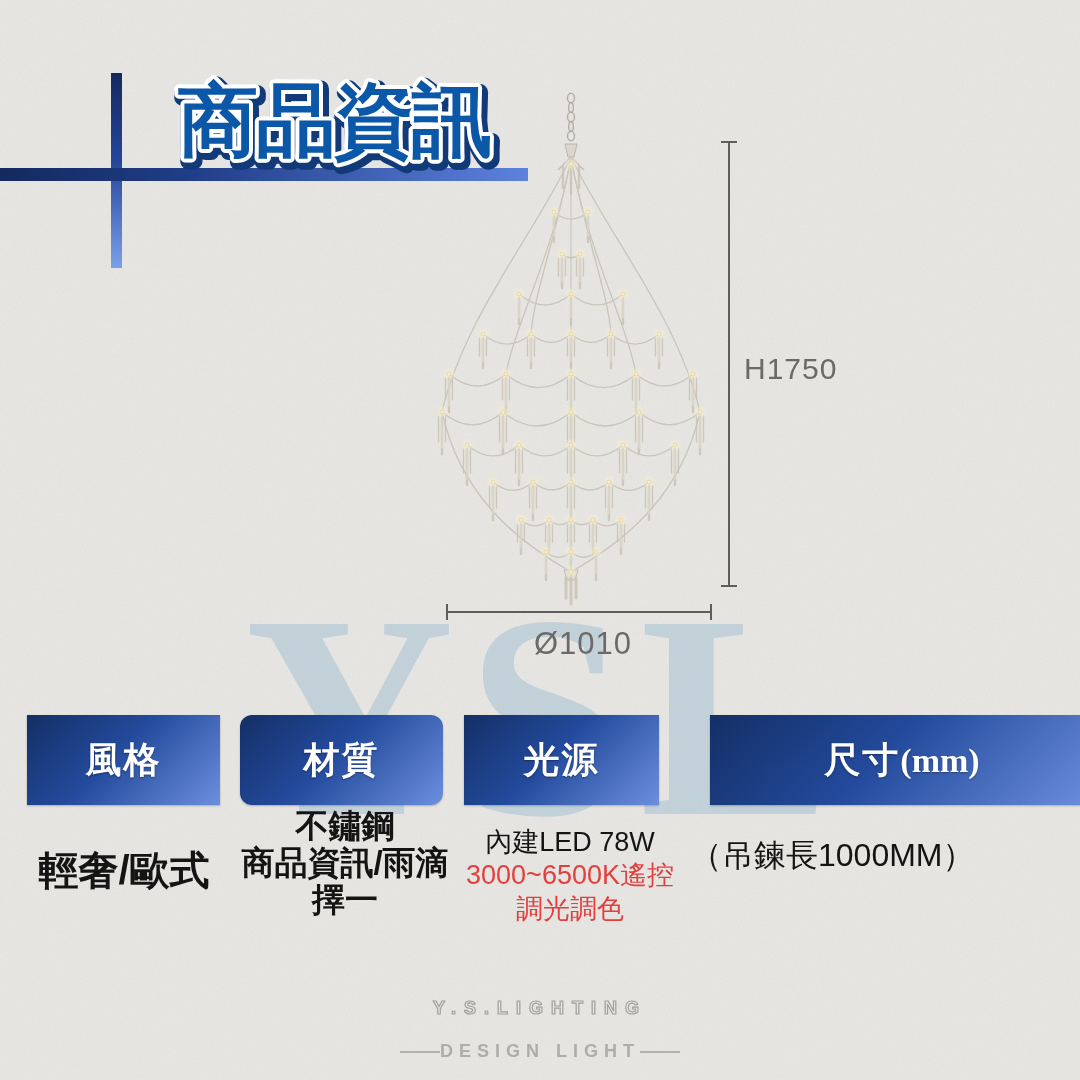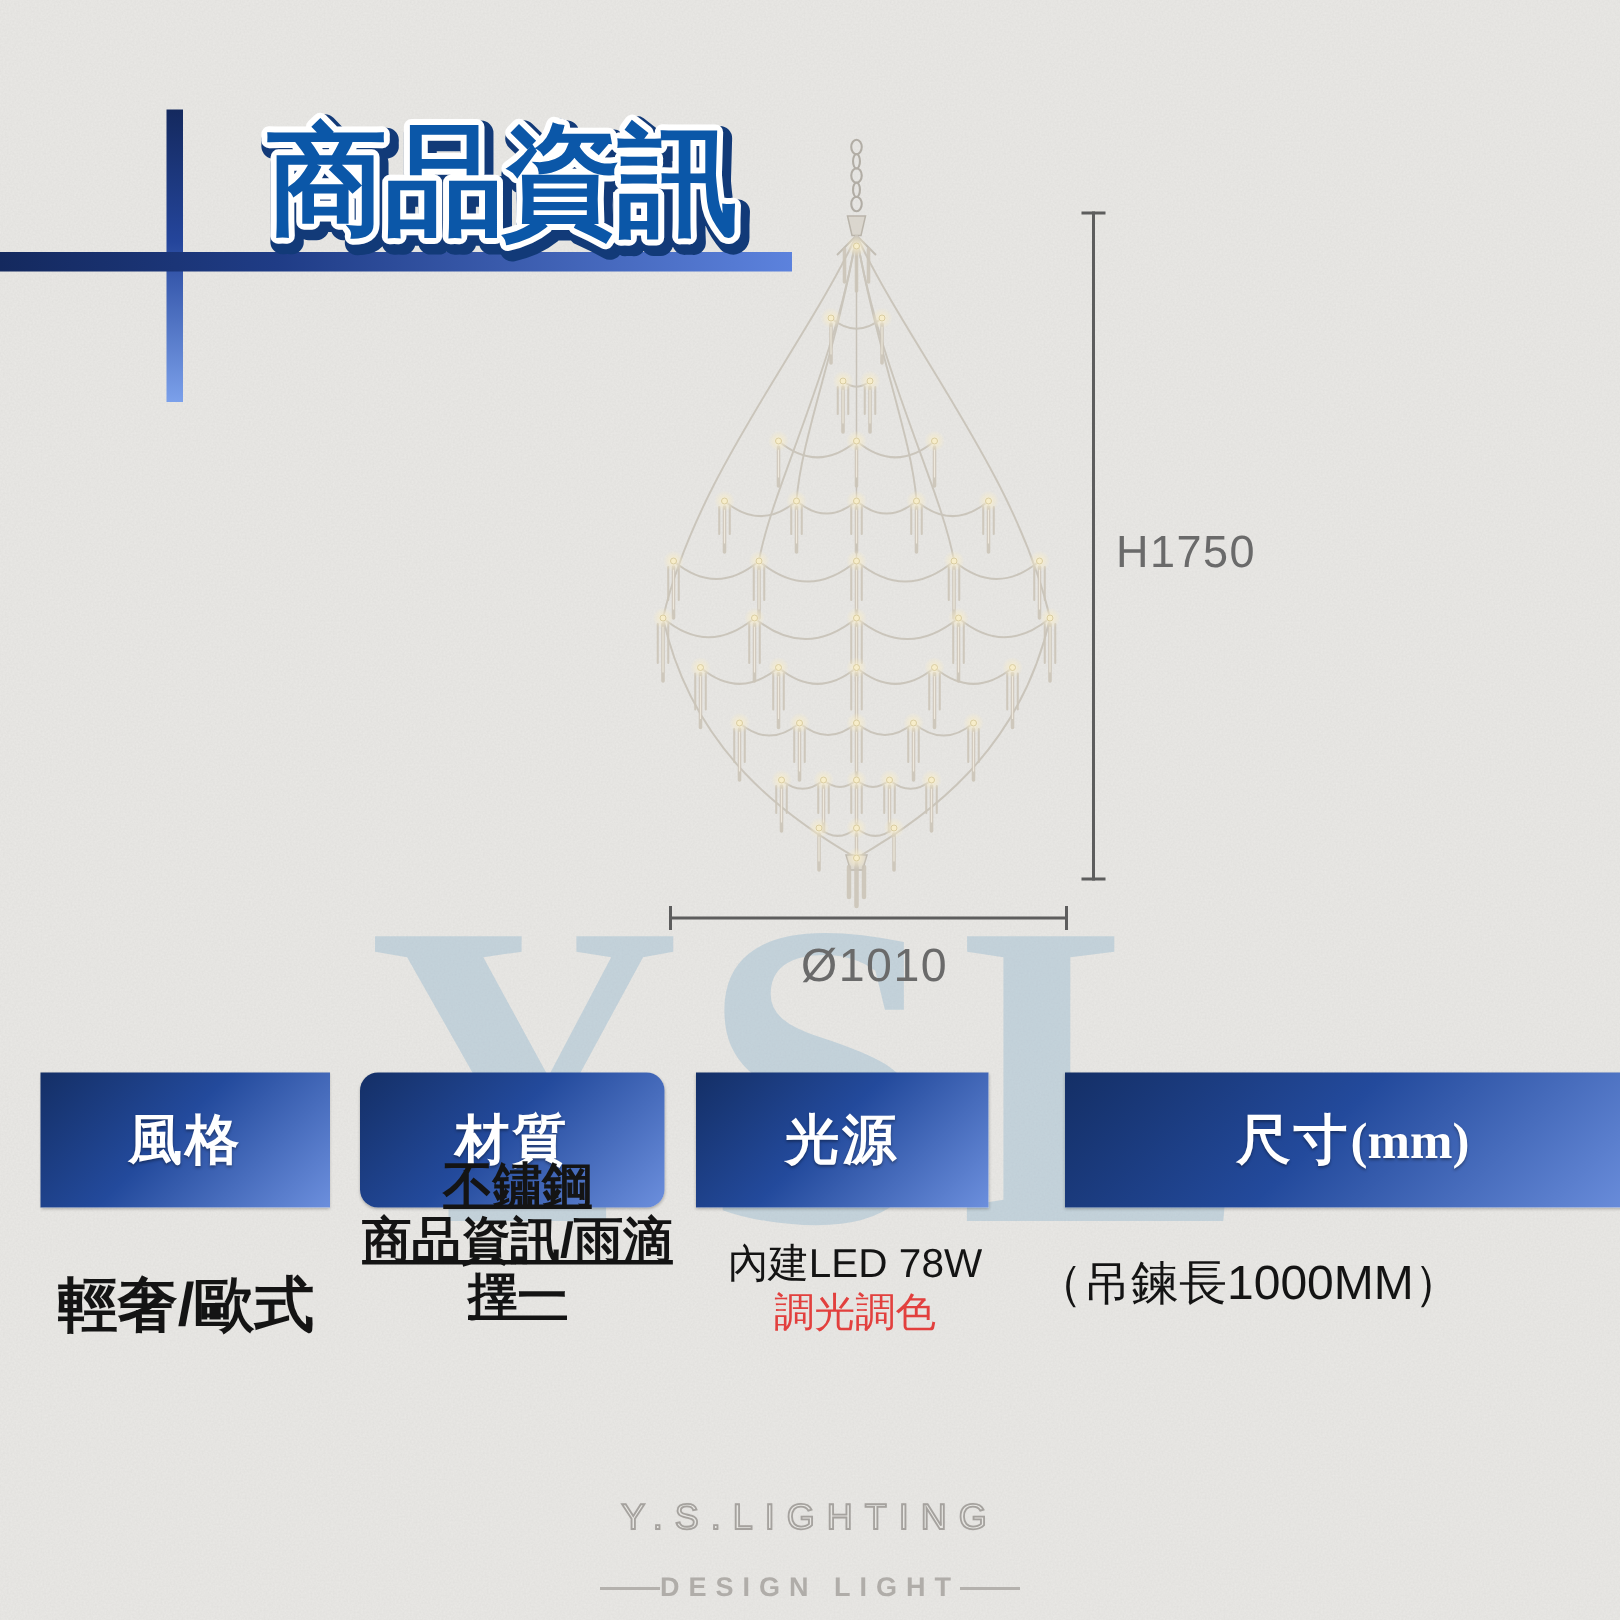--- a/index.html
+++ b/index.html
@@ -56,28 +56,28 @@
     text-shadow:0 1px 2px rgba(0,0,0,0.35);white-space:nowrap;
   }
   .spec-bar .h-suffix{
     font-family:"Liberation Serif","DejaVu Serif",serif;
     font-weight:bold;font-size:34px;letter-spacing:0;
   }
   .spec-val{
     position:absolute;z-index:2;text-align:center;color:#141414;white-space:nowrap;
   }
   .v-style{left:24px;top:848px;width:200px;font-size:40px;font-weight:bold;line-height:1.1;}
-  .v-material{left:234px;top:772px;width:222px;font-size:33px;font-weight:bold;line-height:1.12;text-decoration:underline;}
+  .v-material{left:234px;top:808px;width:222px;font-size:33px;font-weight:bold;line-height:1.12;}
   .v-light{left:464px;top:826px;width:212px;font-size:27px;line-height:1.24;}
   .v-size{left:690px;top:836px;width:250px;font-size:32px;line-height:1.22;}
   .spec-val div{white-space:nowrap;}
   
   .logo{position:absolute;left:0;top:998px;width:1080px;z-index:2;text-align:center;}
   .logo-main{
-    display:inline-block;font-weight:normal;font-size:24px;letter-spacing:8px;
+    display:inline-block;font-weight:bold;font-size:18px;letter-spacing:8px;
     color:rgba(234,233,230,0.9);
     -webkit-text-stroke:1.2px #a5a29e;
     text-shadow:0 0 1px rgba(150,148,144,0.4);
   }
   .logo-sub{
     margin-top:22px;display:flex;align-items:center;justify-content:center;gap:0;
   }
   .logo-tag{
     font-size:18px;font-weight:bold;letter-spacing:6px;color:#b0ada9;
   }
@@ -438,20 +438,21 @@
   </div>
 
   <div class="spec-val v-material">
     <div>不鏽鋼</div>
     <div>商品資訊/雨滴</div>
     <div>擇一</div>
   </div>
 
   <div class="spec-val v-light">
     <div>內建LED 78W</div>
+    <div style="color: rgb(226, 64, 62);">3000~6500K遙控</div>
     <div style="color: rgb(226, 64, 62);">調光調色</div>
   </div>
 
   <div class="spec-val v-size">
     <div>（吊鍊長1000MM）</div>
   </div>
 
   <div class="logo">
     <div class="logo-main">Y.S.LIGHTING</div>
     <div class="logo-sub">

